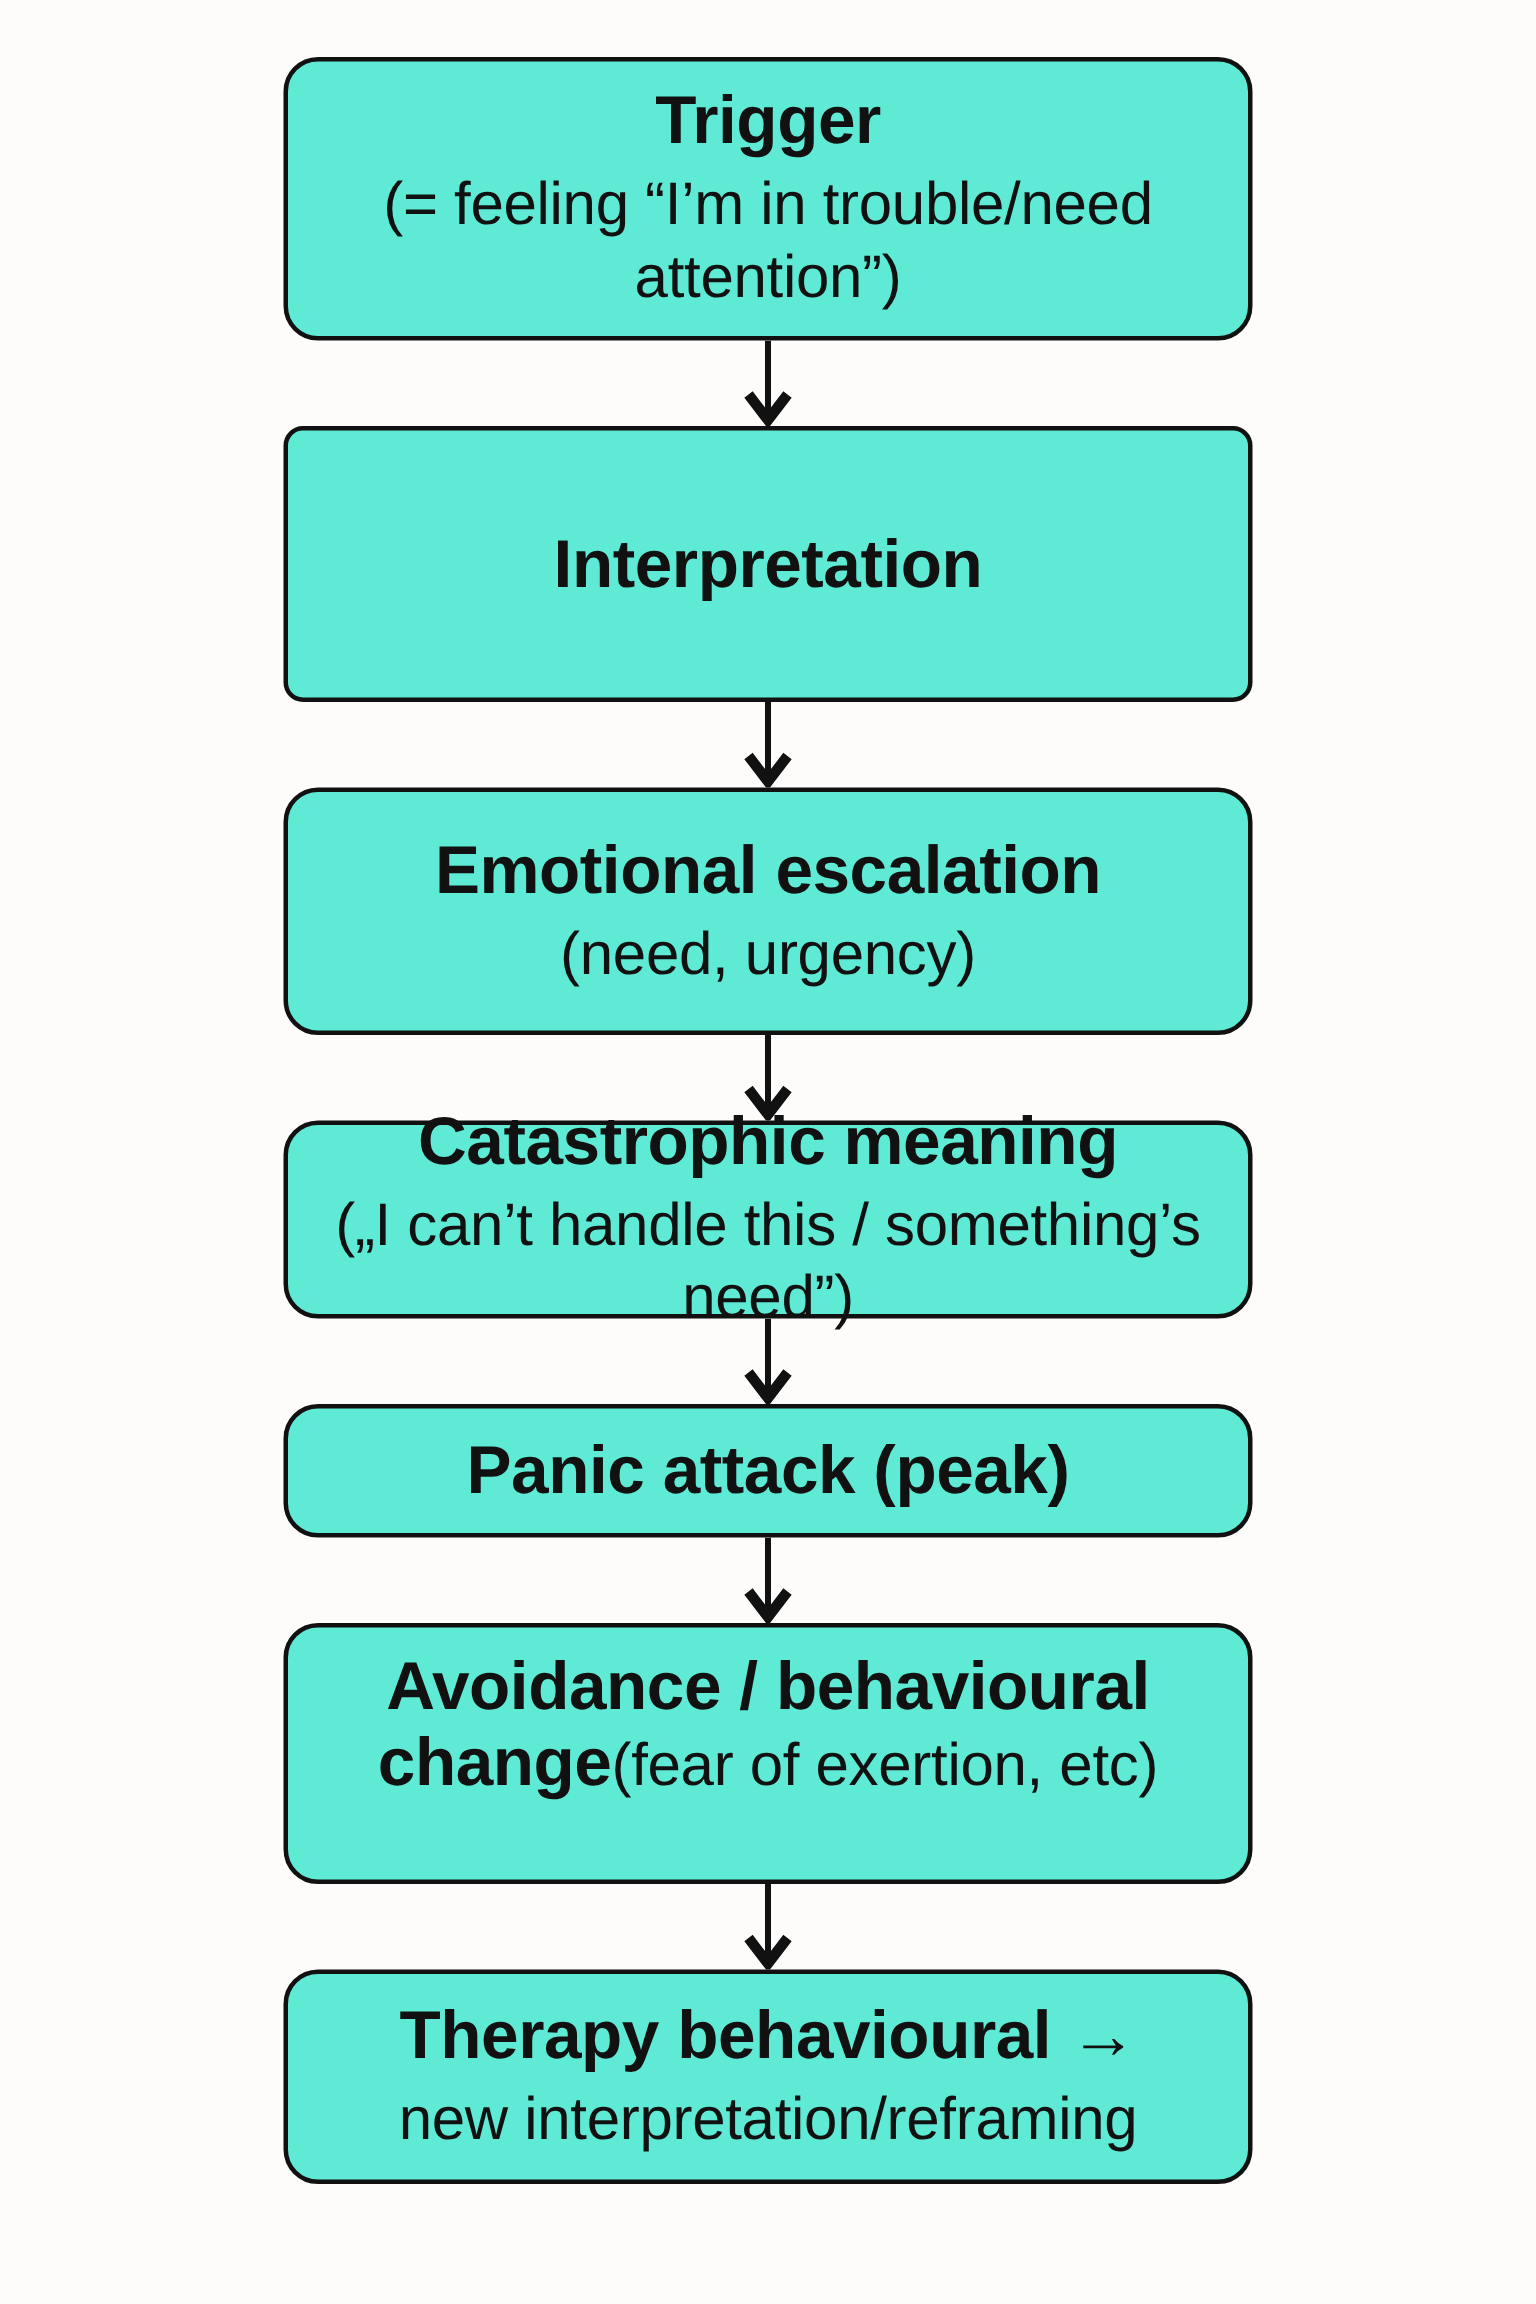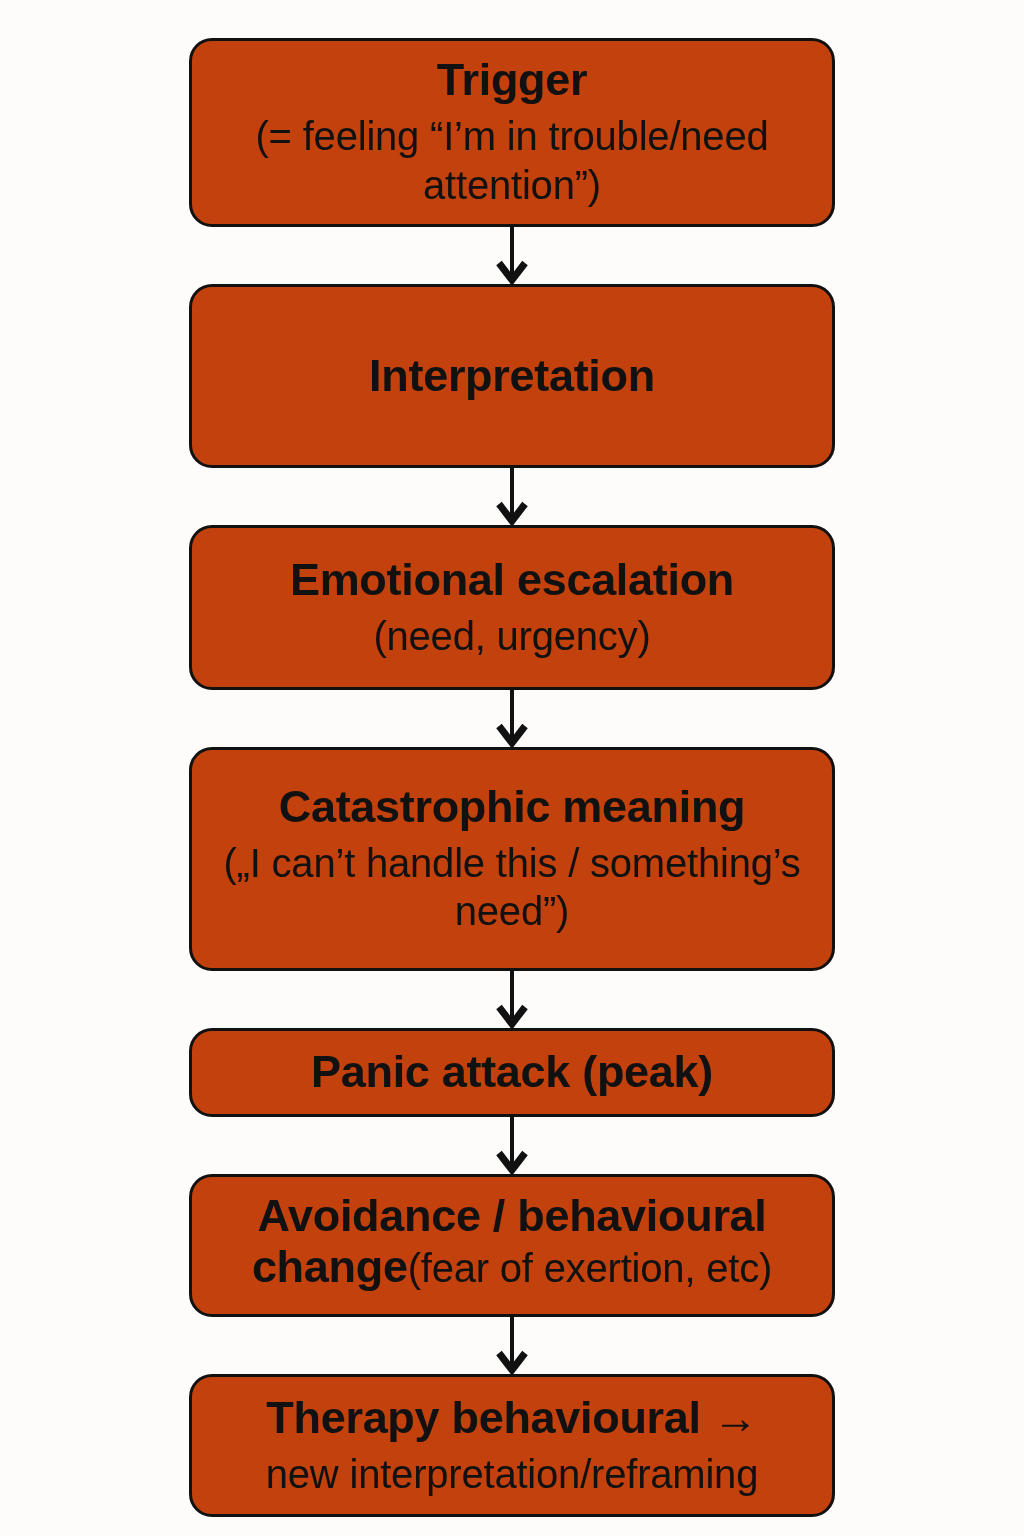--- a/index.html
+++ b/index.html
@@ -21,21 +21,21 @@
     height: 1536px;
     padding: 38px 189px 0 189px;
     display: flex;
     flex-direction: column;
     align-items: stretch;
   }
 
   .node {
     box-sizing: border-box;
     width: 646px;
-    background: #c2410c;
+    background: #5eead4;
     border: 3.5px solid #111111;
     border-radius: 23px;
     display: flex;
     flex-direction: column;
     align-items: center;
     justify-content: center;
     text-align: center;
     padding: 14px 22px;
   }
 
@@ -72,25 +72,25 @@
     white-space: normal;
   }
   .node.inline-flow .subtitle {
     font-size: 40px;
     font-weight: normal;
     margin-top: 0;
   }
 
   
   .h-trigger        { height: 189px; }
-  .h-interpretation { height: 184px; }
+  .h-interpretation { height: 184px; border-radius: 13px; }
   .h-emotional      { height: 165px; }
-  .h-catastrophic   { height: 224px; }
+  .h-catastrophic   { height: 132px; }
   .h-panic          { height:  89px; }
-  .h-avoidance      { height: 143px; }
+  .h-avoidance      { height: 174px; }
   .h-therapy        { height: 143px; }
 
   .connector {
     height: 57px;
     display: flex;
     align-items: center;
     justify-content: center;
     flex: 0 0 auto;
   }
   .connector svg {

